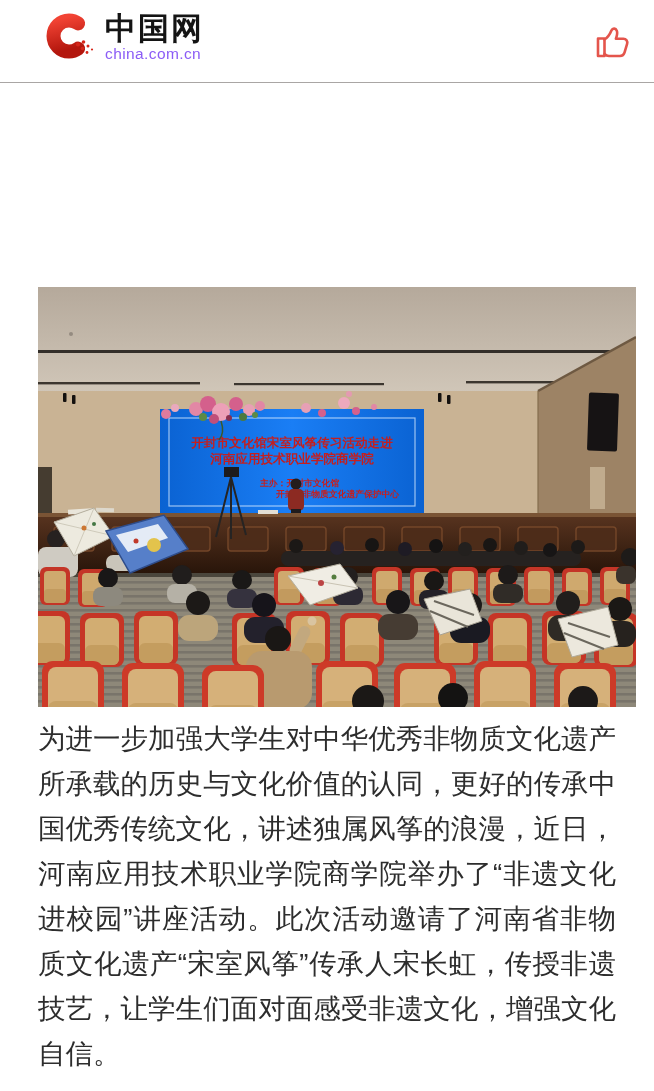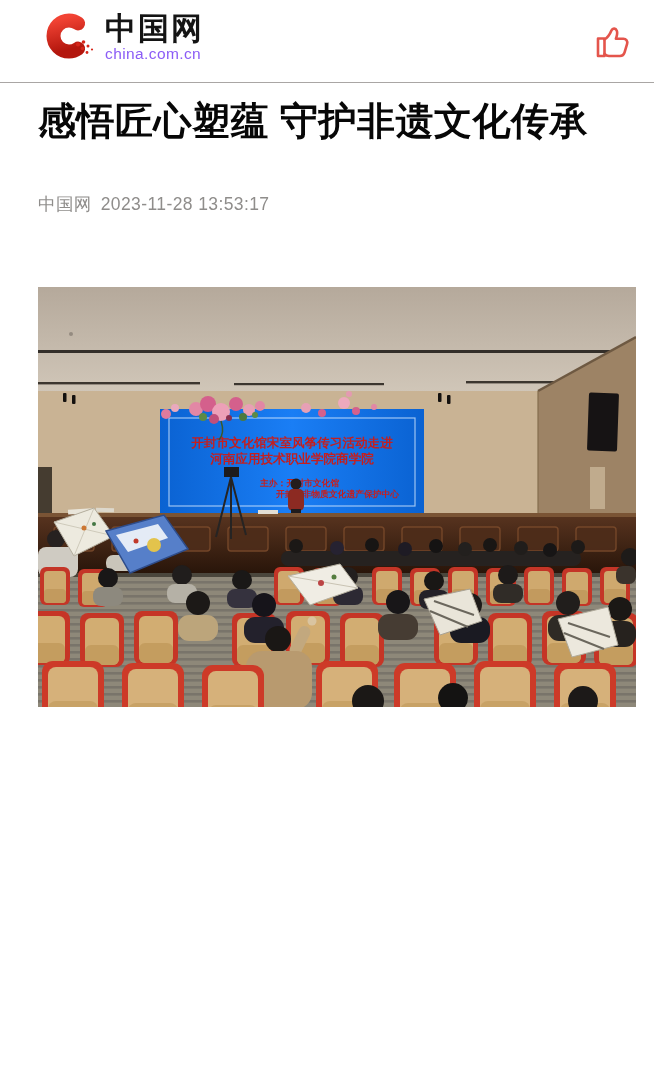--- a/index.html
+++ b/index.html
@@ -55,25 +55,21 @@
 
   <button class="like-button" title="">
     <svg width="46" height="44" viewBox="0 0 46 44" fill="none" stroke="#e4554c" stroke-width="2.6" stroke-linejoin="round" stroke-linecap="round">
       <path d="M8 18.5 h6.5 V36 H8 z"></path>
       <path d="M14.5 34 c1.2 1.3 2.6 2 4.5 2 h11 c2.1 0 3.9 -1.3 4.5 -3.3 l2.6 -8.8 c0.8 -2.6 -1 -5.2 -3.7 -5.2 h-7.5 c1.2 -3.3 1.7 -6.1 0.9 -8 c-0.6 -1.5 -2.1 -2.3 -3.5 -1.9 c-0.9 0.3 -1.6 1 -2 1.9 c-1.3 3.2 -3.5 6.7 -6.8 8.8"></path>
     </svg>
   </button>
 
   <div class="divider"></div>
 
-  <h1 class="article-title">感悟匠心塑蕴 守护非遗文化传承</h1>
-
-  <div class="article-meta">
-    <span class="src">中国网</span><span>2023-11-28 13:53:17</span>
-  </div>
+
 
   <svg class="article-photo" viewBox="0 0 598 420" width="598" height="420">
     <defs>
       <linearGradient id="ceilG" x1="0" y1="0" x2="0" y2="1">
         <stop offset="0" stop-color="#b5a99b"></stop>
           <stop offset="1" stop-color="#d2c8ba"></stop>
       </linearGradient>
       <linearGradient id="scrG" x1="0" y1="0" x2="1" y2="0">
         <stop offset="0" stop-color="#0a62d2"></stop>
           <stop offset="0.5" stop-color="#1a7ef5"></stop>
@@ -298,14 +294,15 @@
       <path d="M250 289 L320 301" stroke="#c9c3b3" fill="none"></path>
       <circle cx="283" cy="296" r="3" fill="#bb4444"></circle>
         <circle cx="296" cy="290" r="2.5" fill="#557d3f"></circle>
       <polygon points="386,312 432,302 444,334 402,348" fill="#e9e5d9" stroke="#a8a294"></polygon>
       <path d="M396 314 L436 328 M392 324 L430 340" stroke="#6b675d" stroke-width="2" fill="none"></path>
       <polygon points="520,332 570,320 580,358 534,370" fill="#ece8dd" stroke="#b0aa9a"></polygon>
       <path d="M530 336 L572 350 M526 346 L566 362" stroke="#6b675d" stroke-width="2" fill="none"></path>
     </g>
   </svg>
 
+  <p class="article-body">为进一步加强大学生对中华优秀非物质文化遗产所承载的历史与文化价值的认同，更好的传承中国优秀传统文化，讲述独属风筝的浪漫，近日，河南应用技术职业学院商学院举办了“非遗文化进校园”讲座活动。此次活动邀请了河南省非物质文化遗产“宋室风筝”传承人宋长虹，传授非遗技艺，让学生们面对面感受非遗文化，增强文化自信。</p>
 
 </div>
 
 </body></html>

